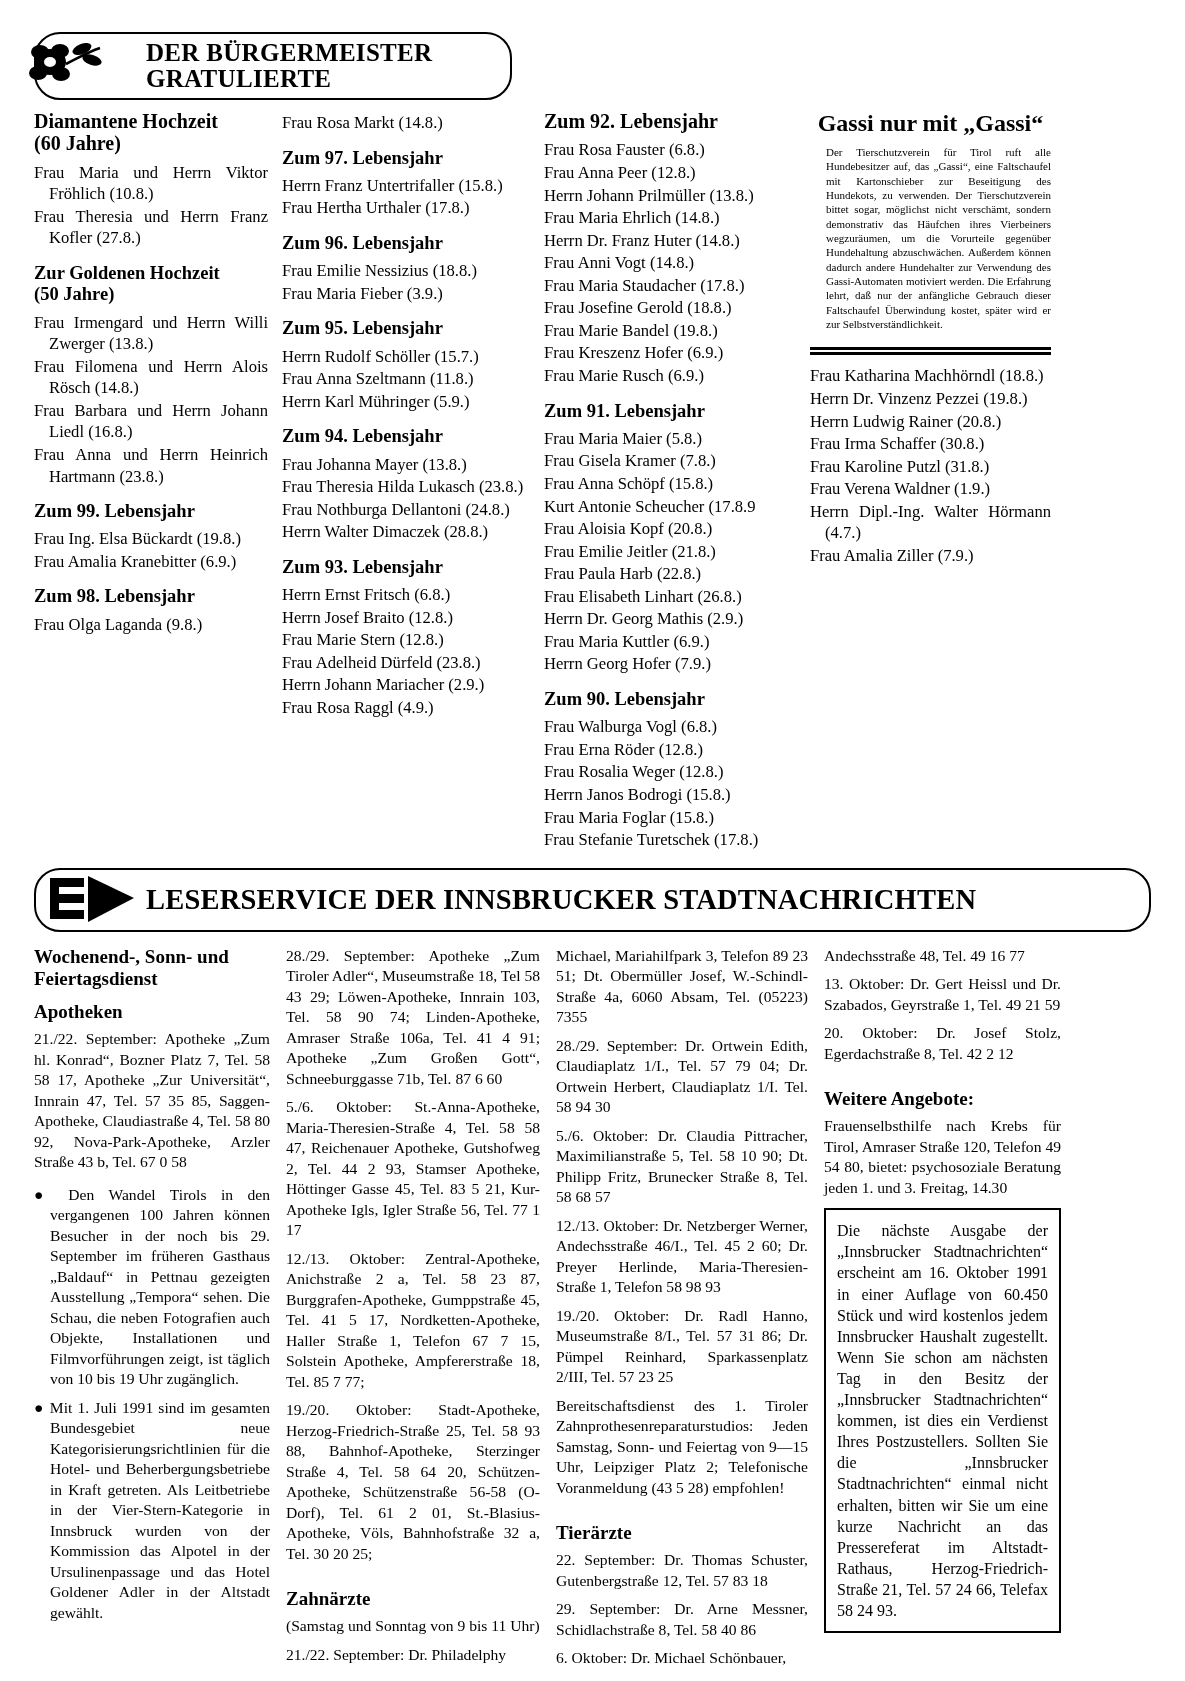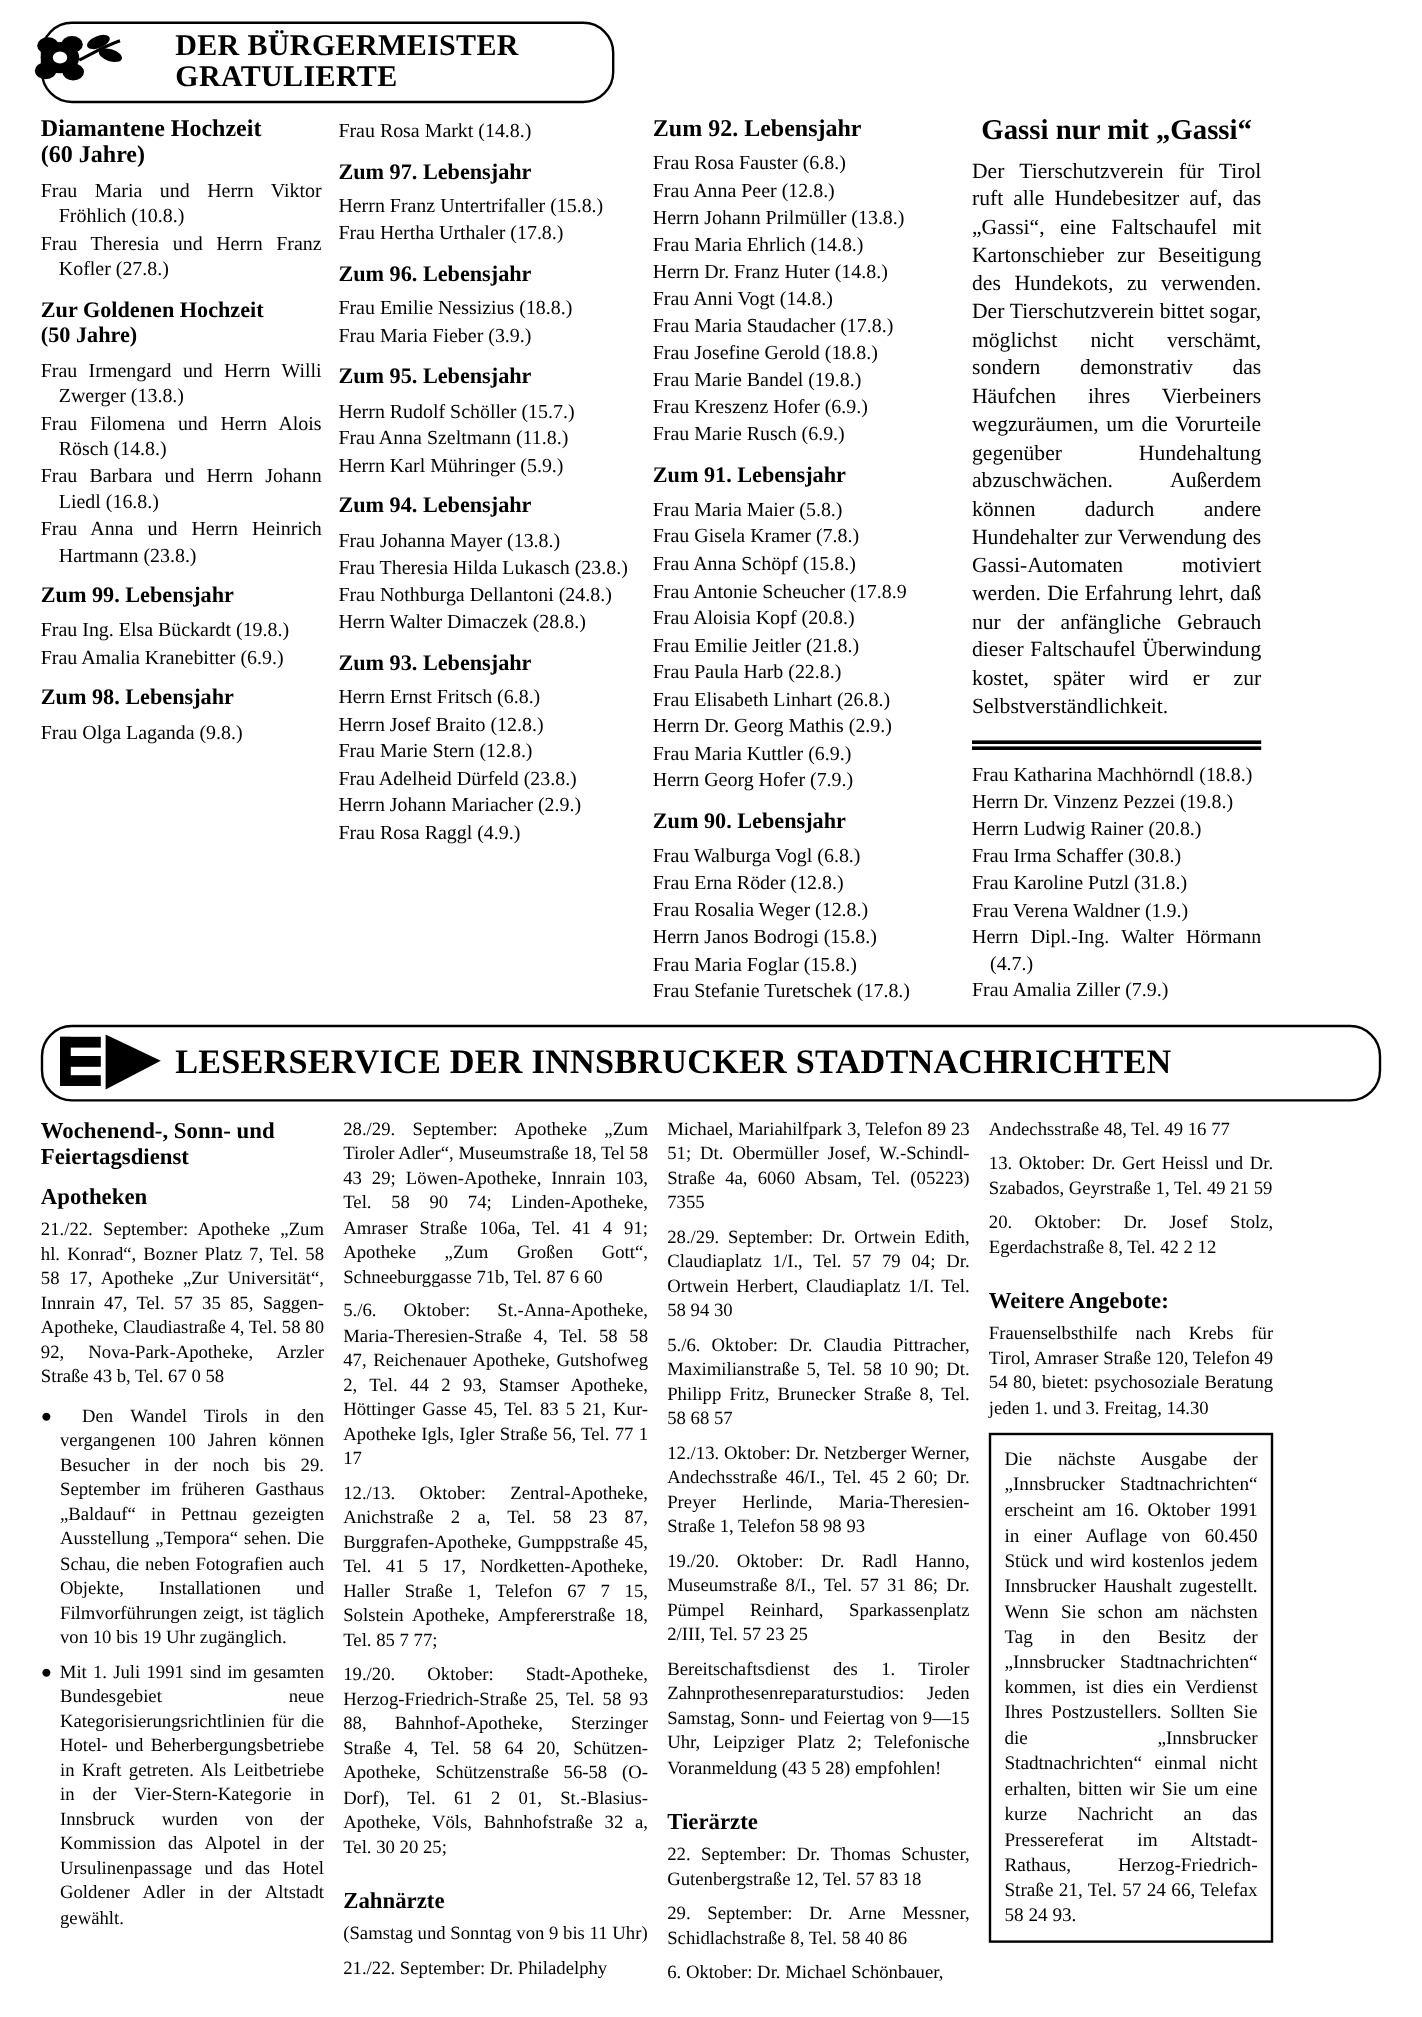--- a/index.html
+++ b/index.html
@@ -4,21 +4,21 @@
 <style>
   html,body{margin:0;padding:0;background:#ffffff;}
   body{
     width:1185px;height:1681px;
     font-family:"Liberation Serif", serif;
     color:#000;
     position:relative;
   }
   .page{
     position:absolute;inset:0;
-    padding:18px 34px 10px 34px;
+    padding:32px 34px 10px 34px;
     box-sizing:border-box;
   }
 
   
   .sec-title{
     font-weight:bold;font-size:20px;margin:0 0 7px 0;line-height:1.12;
   }
   .sub-title{
     font-weight:bold;font-size:18.5px;margin:14px 0 6px 0;line-height:1.15;
   }
@@ -55,22 +55,22 @@
   .c3{width:258px;padding-right:14px;}
   .c4{width:249px;padding-left:8px;}
 
   .col .sec-title:first-child,.col .sub-title:first-child{margin-top:0;}
 
   
   .art-title{
     font-weight:bold;font-size:24px;text-align:center;margin:0 0 8px 0;
   }
   .art-body{
-    font-size:18px;line-height:1.305;text-align:justify;
-    -webkit-hyphens:auto;hyphens:auto;
+    font-size:11px;line-height:1.305;text-align:justify;
+    -webkit-hyphens:auto;hyphens:auto;margin-left:16px;
   }
   .dbl-rule{border:0;border-top:3px solid #000;margin:16px 0 2px 0;}
   .dbl-rule2{border:0;border-top:3px solid #000;margin:0 0 10px 0;}
 
   
   .ls-head{
     position:relative;
     border:2.5px solid #000;border-radius:26px;
     height:60px;margin:16px 0 14px 0;
     display:flex;align-items:center;
@@ -196,21 +196,21 @@
       <p class="entry">Frau Maria Staudacher (17.8.)</p>
       <p class="entry">Frau Josefine Gerold (18.8.)</p>
       <p class="entry">Frau Marie Bandel (19.8.)</p>
       <p class="entry">Frau Kreszenz Hofer (6.9.)</p>
       <p class="entry">Frau Marie Rusch (6.9.)</p>
 
       <div class="sub-title">Zum 91. Lebensjahr</div>
       <p class="entry">Frau Maria Maier (5.8.)</p>
       <p class="entry">Frau Gisela Kramer (7.8.)</p>
       <p class="entry">Frau Anna Schöpf (15.8.)</p>
-      <p class="entry">Frau Antonie Scheucher (17.8.9</p>
+      <p class="entry">Kurt Antonie Scheucher (17.8.9</p>
       <p class="entry">Frau Aloisia Kopf (20.8.)</p>
       <p class="entry">Frau Emilie Jeitler (21.8.)</p>
       <p class="entry">Frau Paula Harb (22.8.)</p>
       <p class="entry">Frau Elisabeth Linhart (26.8.)</p>
       <p class="entry">Herrn Dr. Georg Mathis (2.9.)</p>
       <p class="entry">Frau Maria Kuttler (6.9.)</p>
       <p class="entry">Herrn Georg Hofer (7.9.)</p>
 
       <div class="sub-title">Zum 90. Lebensjahr</div>
       <p class="entry">Frau Walburga Vogl (6.8.)</p>

